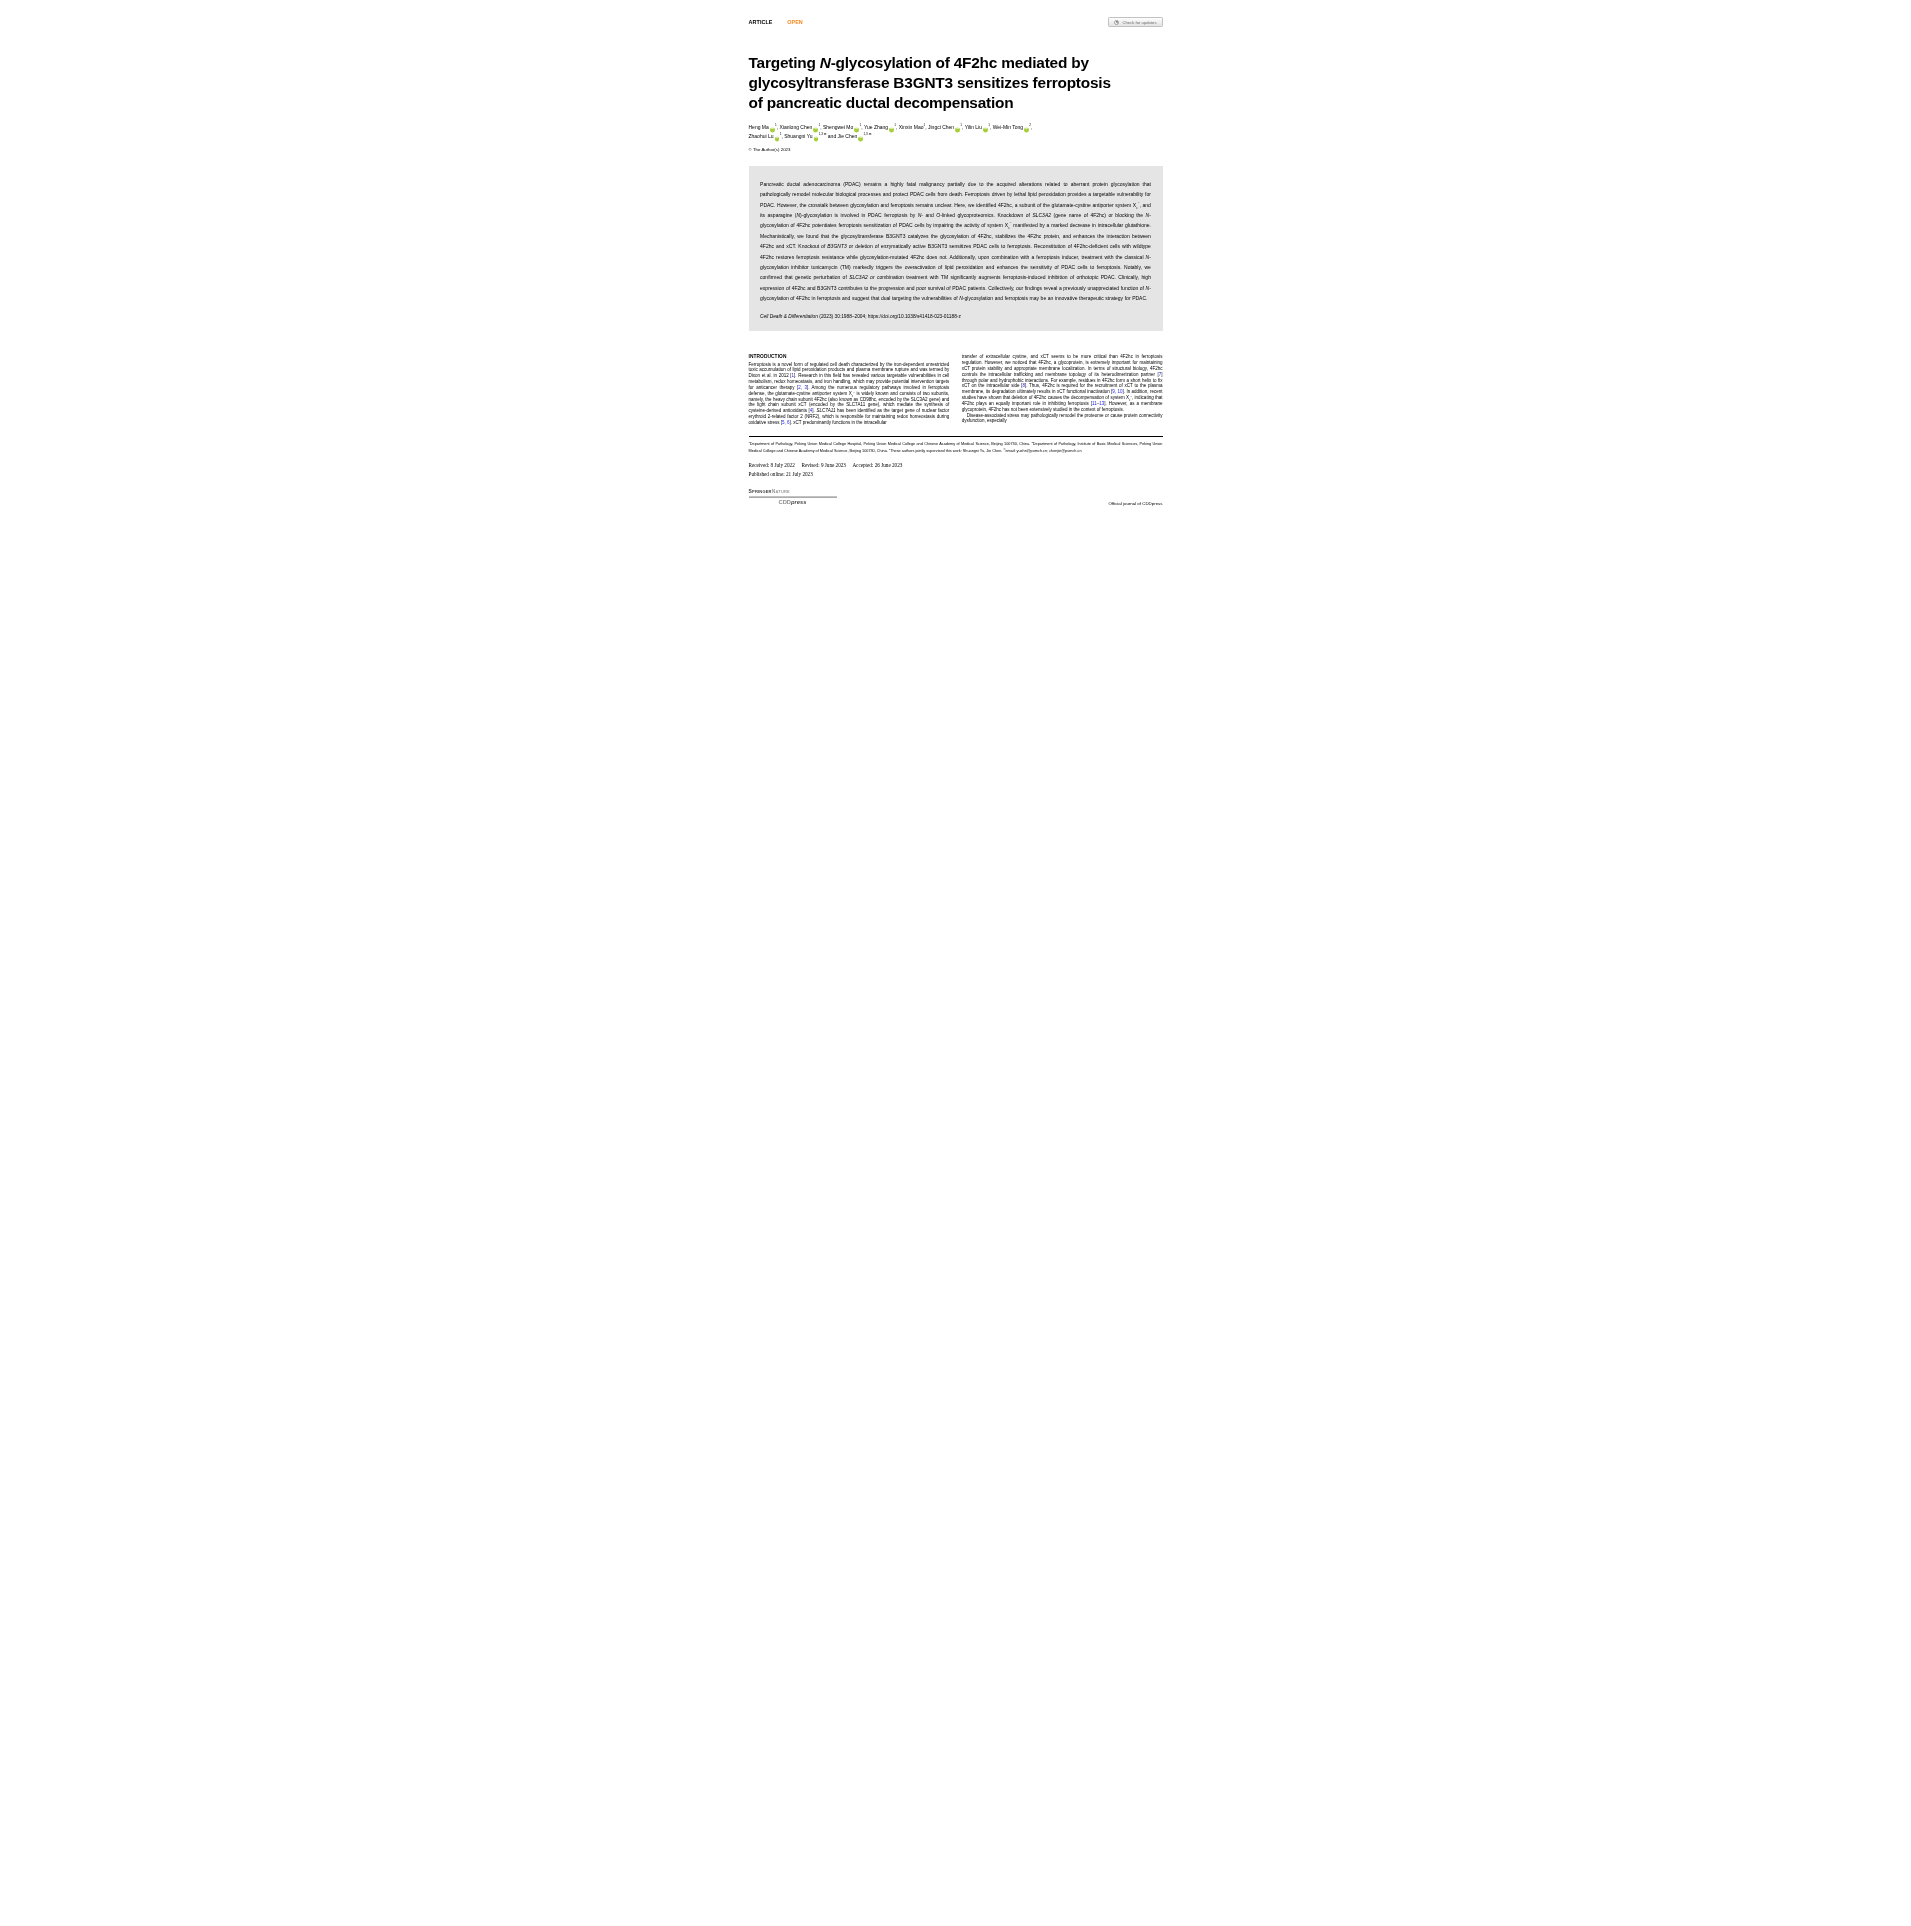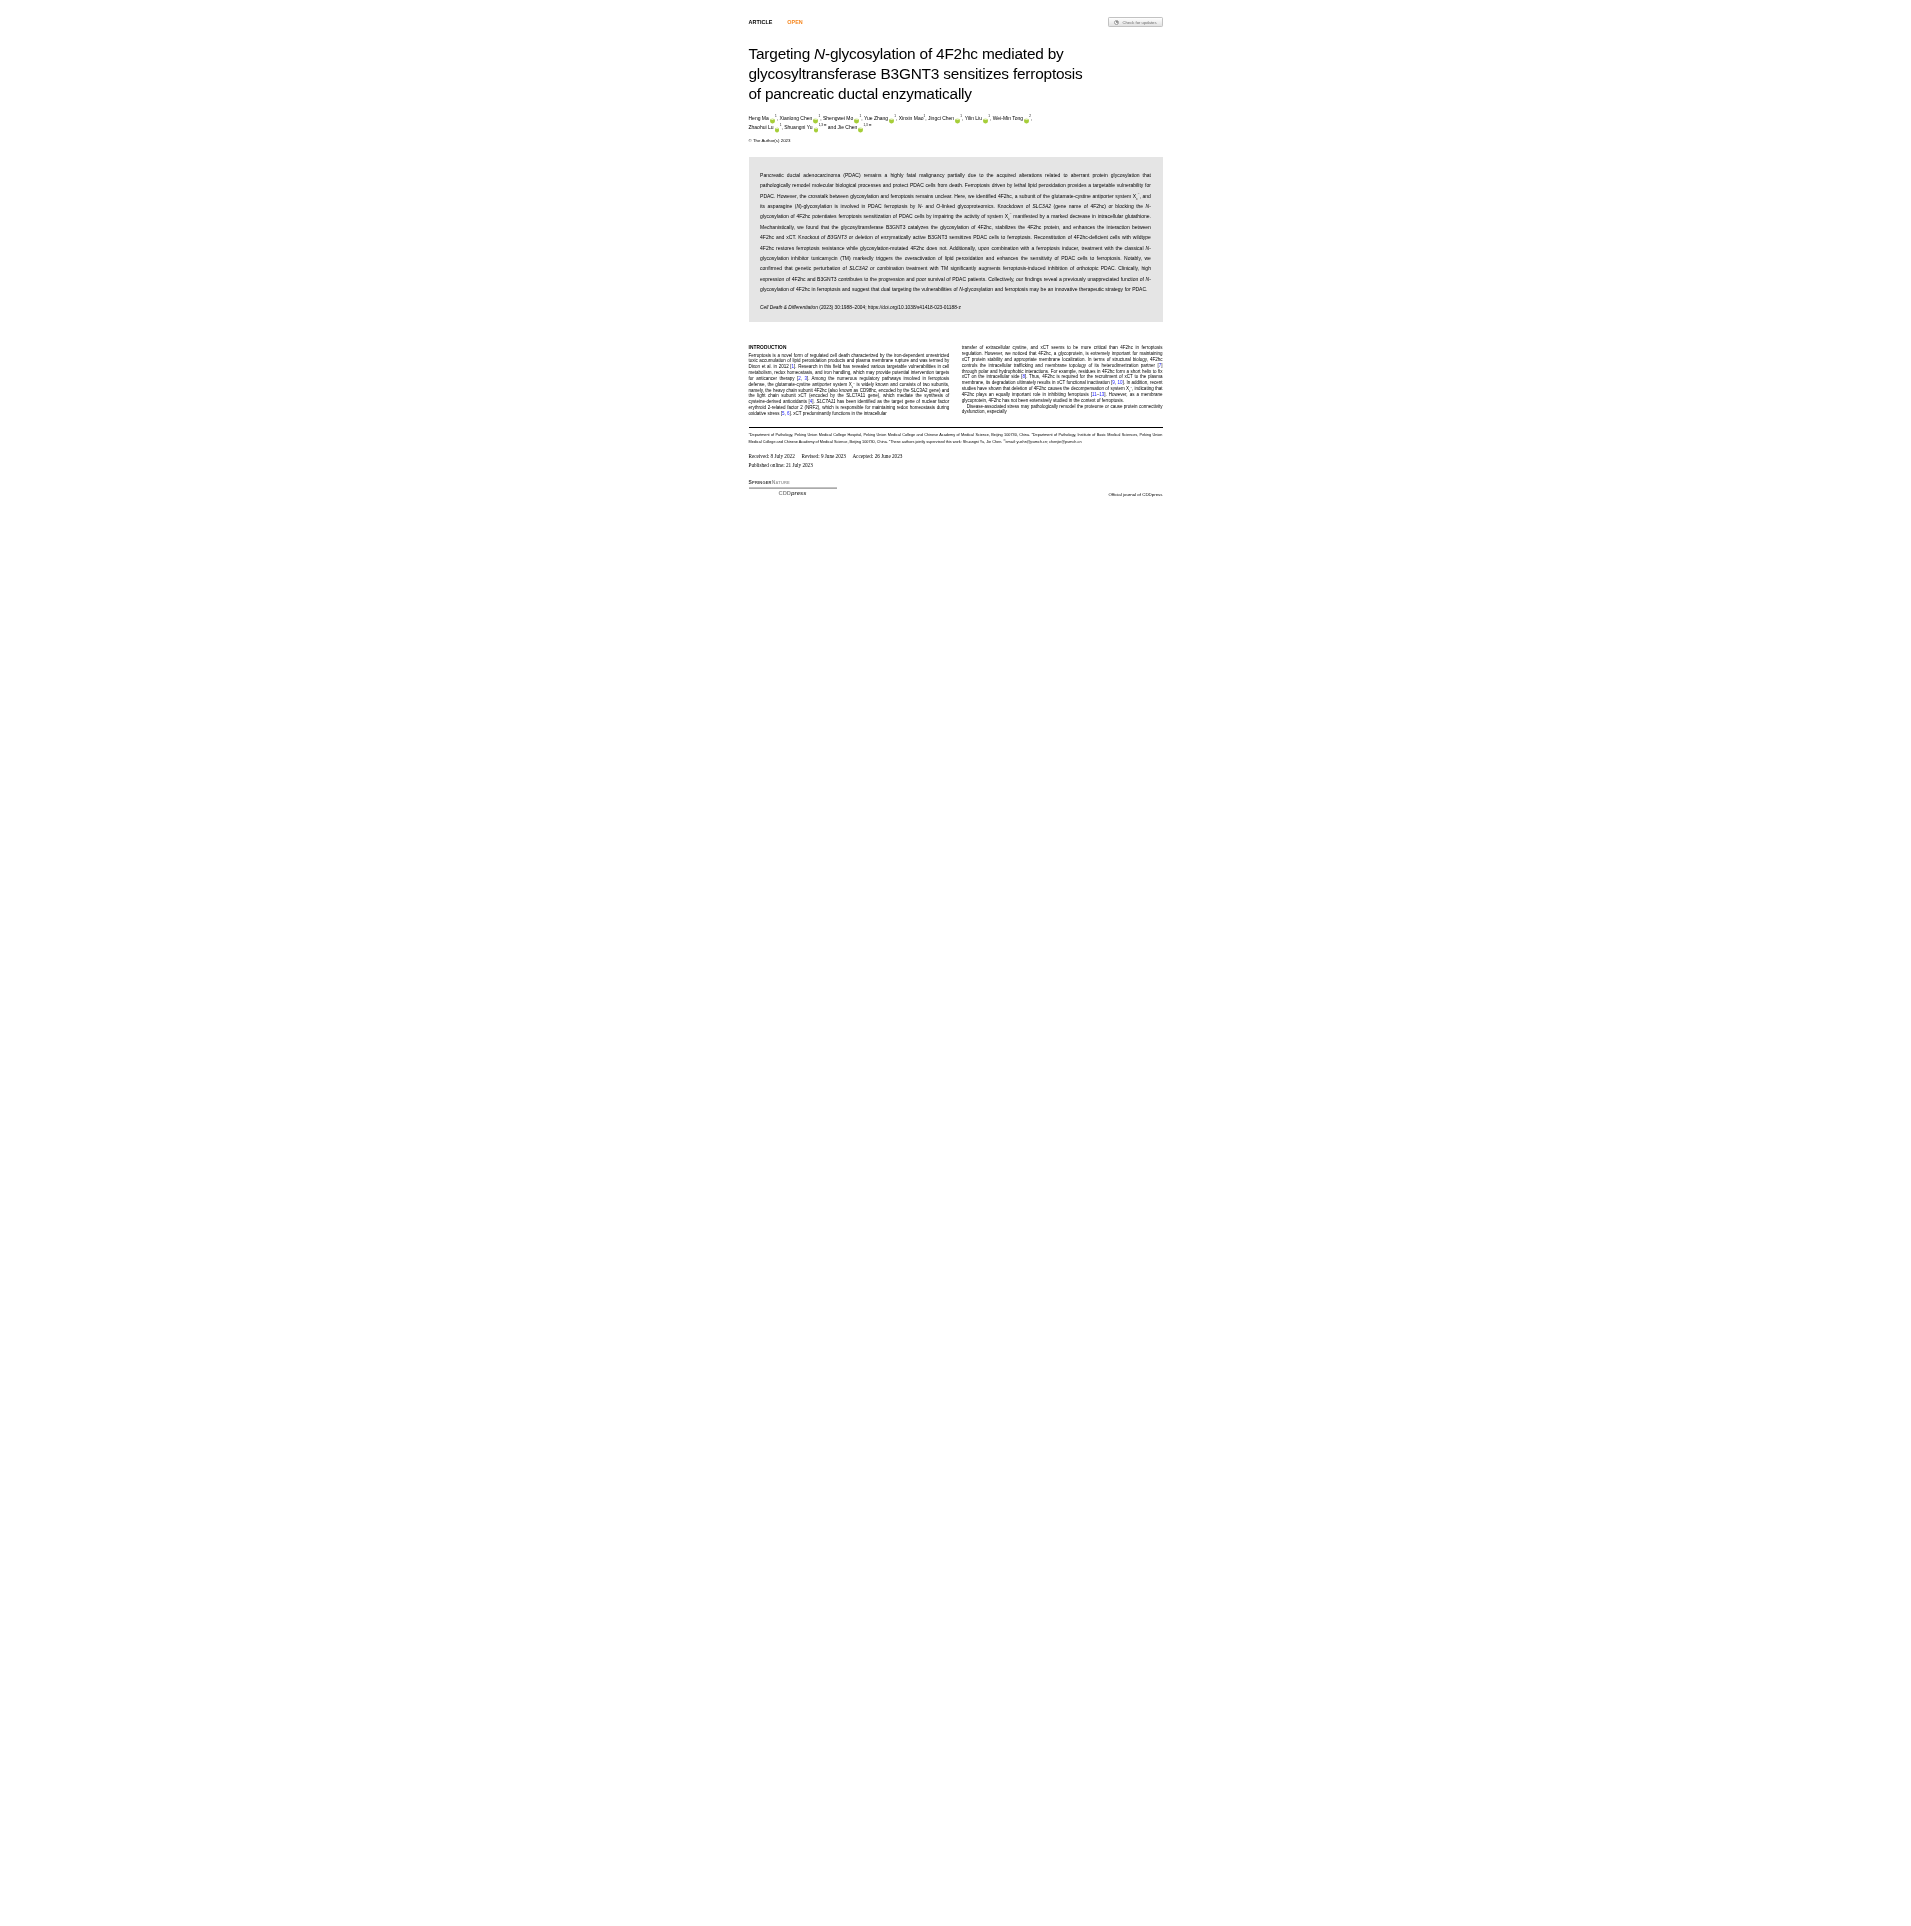--- a/index.html
+++ b/index.html
@@ -85,24 +85,24 @@
     <span class="article-label">ARTICLE</span>
     <span class="open-label">OPEN</span>
     <span class="check-badge">
       <span class="badge-ring">
           <span class="badge-bookmark"></span>
         </span>
       <span>Check for updates</span>
     </span>
   </div>
 
-  <h1 class="title" style="margin:17px 0 0;">
+  <h1 class="title" style="margin:26px 0 0;font-weight:bold;">
     <div><span>Targeting </span><span class="seg-i">N</span><span>-glycosylation of 4F2hc mediated by</span></div>
     <div><span>glycosyltransferase B3GNT3 sensitizes ferroptosis</span></div>
-    <div><span>of pancreatic ductal enzymatically</span></div>
+    <div><span>of pancreatic ductal decompensation</span></div>
   </h1>
 
   <div class="authors">
     <div><span>Heng Ma</span><span class="seg-orcid">iD</span><span class="seg-sup">1</span><span>, Xianlong Chen</span><span class="seg-orcid">iD</span><span class="seg-sup">1</span><span>, Shengwei Mo</span><span class="seg-orcid">iD</span><span class="seg-sup">1</span><span>, Yue Zhang</span><span class="seg-orcid">iD</span><span class="seg-sup">1</span><span>, Xinxin Mao</span><span class="seg-sup">1</span><span>, Jingci Chen</span><span class="seg-orcid">iD</span><span class="seg-sup">1</span><span>, Yilin Liu</span><span class="seg-orcid">iD</span><span class="seg-sup">1</span><span>, Wei-Min Tong</span><span class="seg-orcid">iD</span><span class="seg-sup">2</span><span>,</span></div>
     <div><span>Zhaohui Lu</span><span class="seg-orcid">iD</span><span class="seg-sup">1</span><span>, Shuangni Yu</span><span class="seg-orcid">iD</span><span class="seg-sup">1,3 ✉</span><span> and Jie Chen</span><span class="seg-orcid">iD</span><span class="seg-sup">1,3 ✉</span></div>
   </div>
 
   <div class="copyright">© The Author(s) 2023</div>
 
   <div class="abstract">

